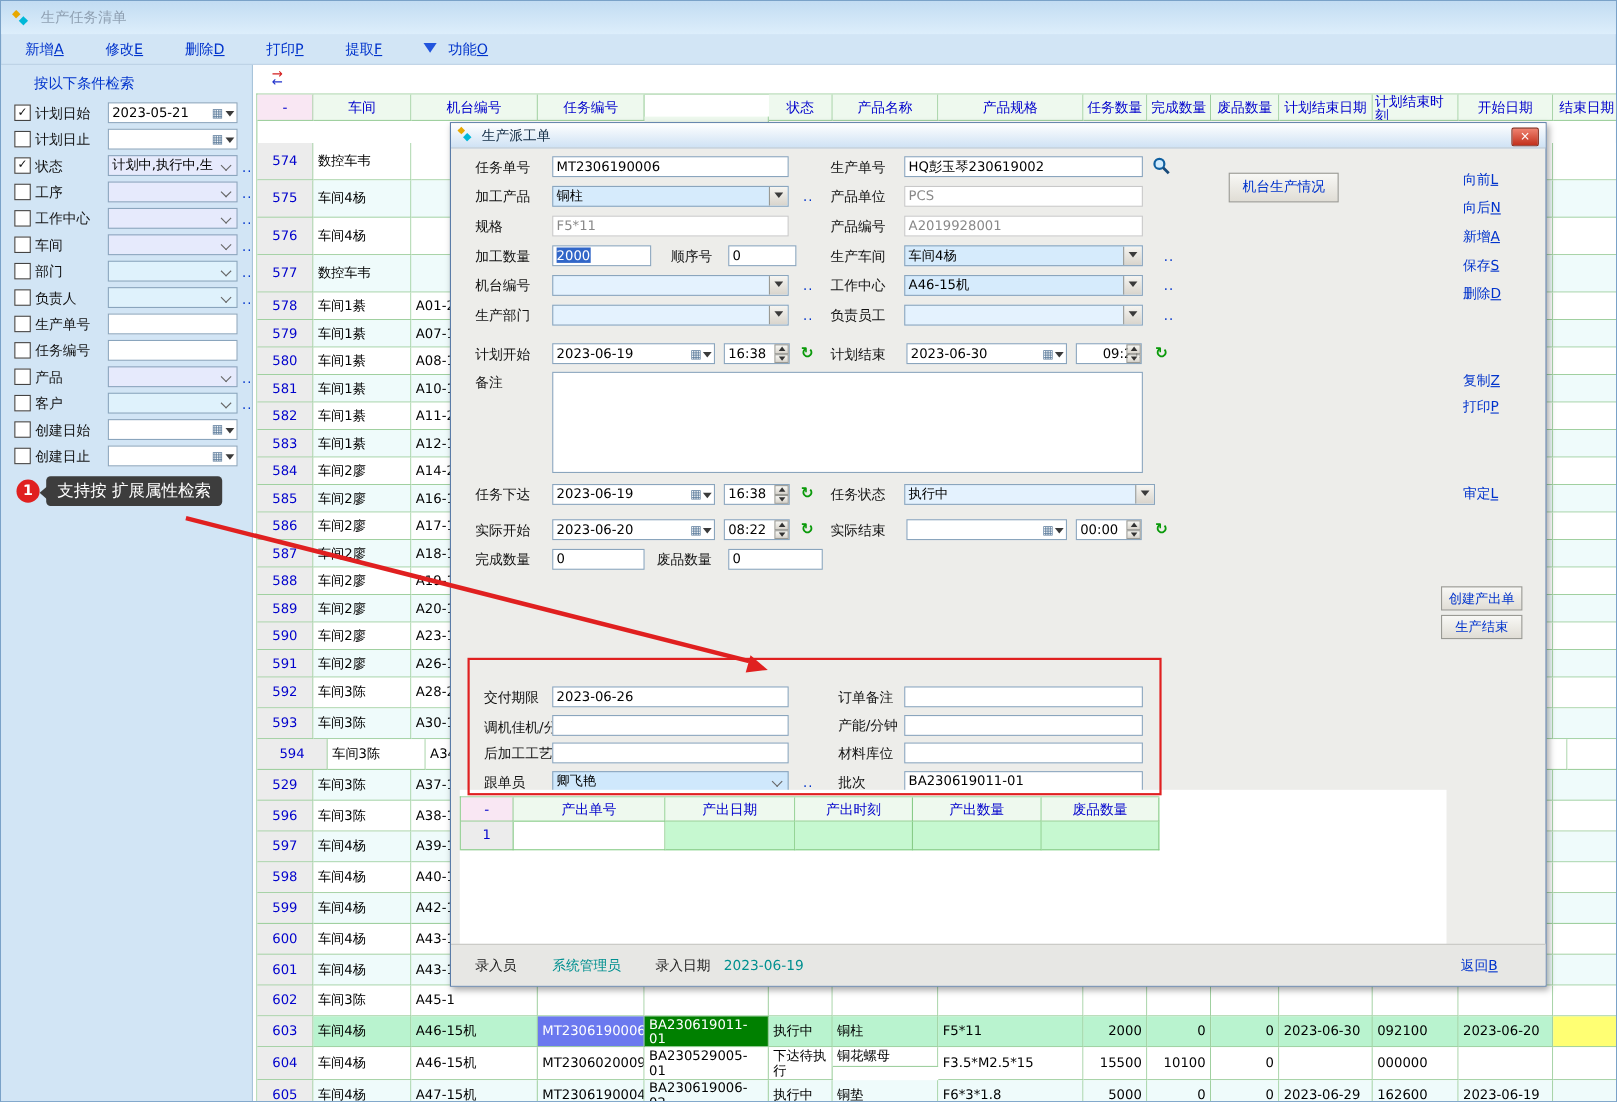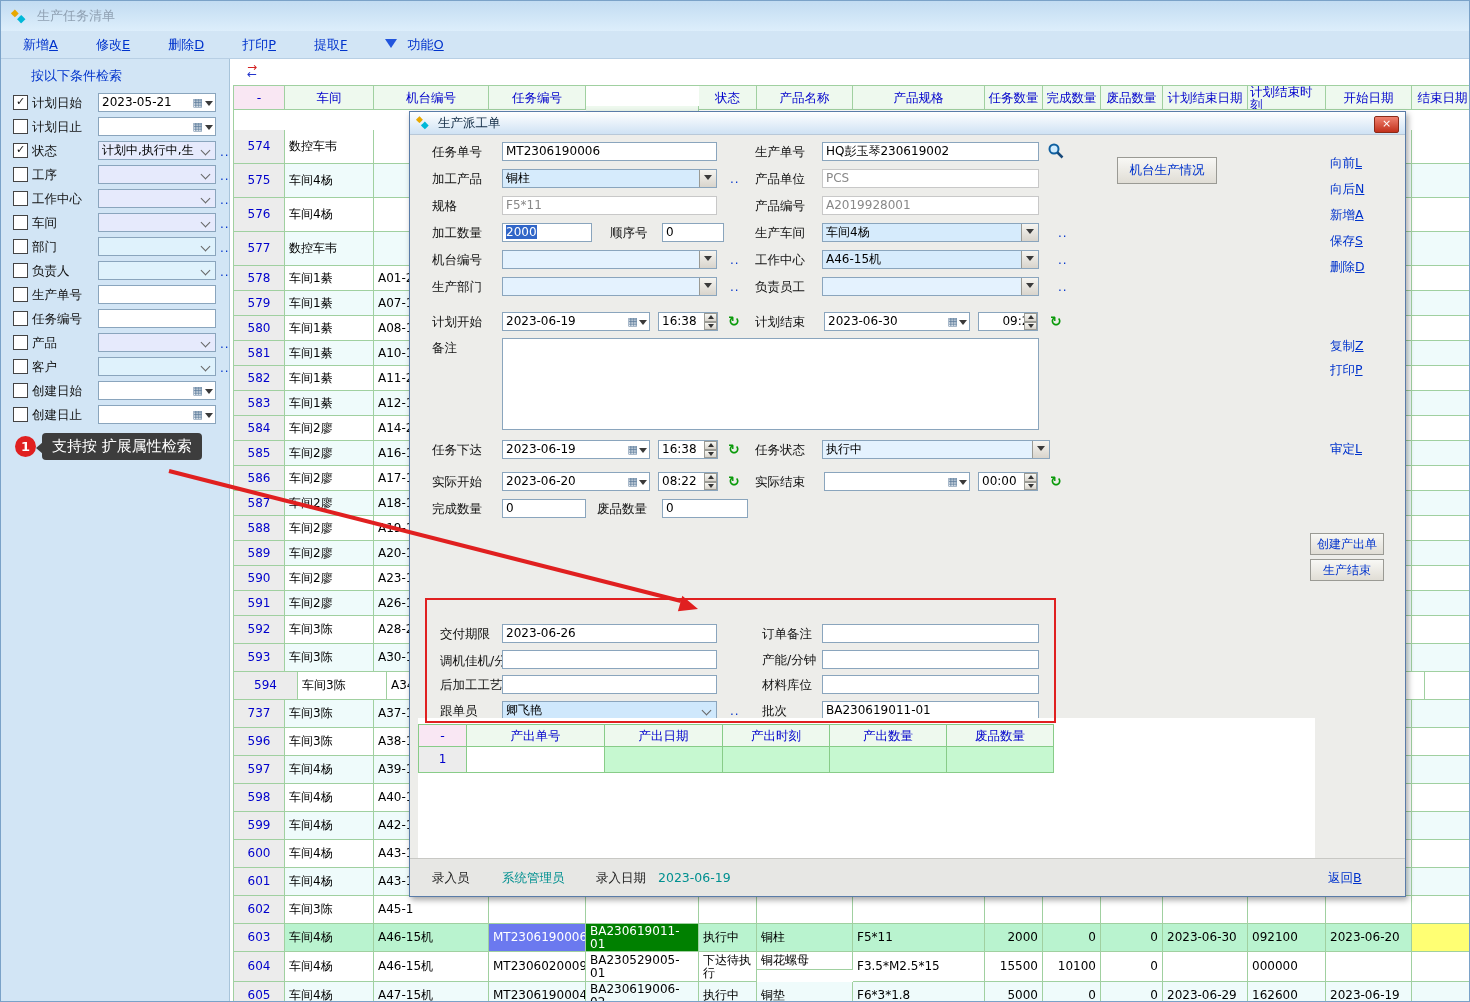--- a/index.html
+++ b/index.html
@@ -599,21 +599,21 @@
           <div class="tc d" style="width: 132px; height: 28px;"></div>
           <div class="tc d num" style="width: 58px; height: 28px;"></div>
           <div class="tc d num" style="width: 58px; height: 28px;"></div>
           <div class="tc d num" style="width: 62px; height: 28px;"></div>
           <div class="tc d" style="width: 85px; height: 28px;"></div>
           <div class="tc d" style="width: 78px; height: 28px;"></div>
           <div class="tc d" style="width: 86px; height: 28px;"></div>
           <div class="tc d" style="width: 62px; height: 28px;"></div>
         </div>
         <div class="trow row-odd">
-          <div class="tc rn" style="width: 51px; height: 28px;">737</div>
+          <div class="tc rn" style="width: 51px; height: 28px;">529</div>
           <div class="tc d" style="width: 89px; height: 28px;">车间3陈</div>
           <div class="tc d" style="width: 115px; height: 28px;">A37-1</div>
           <div class="tc d" style="width: 97px; height: 28px;"></div>
           <div class="tc d" style="width: 113px; height: 28px;"></div>
           <div class="tc d" style="width: 58px; height: 28px;"></div>
           <div class="tc d" style="width: 96px; height: 28px;"></div>
           <div class="tc d" style="width: 132px; height: 28px;"></div>
           <div class="tc d num" style="width: 58px; height: 28px;"></div>
           <div class="tc d num" style="width: 58px; height: 28px;"></div>
           <div class="tc d num" style="width: 62px; height: 28px;"></div>

